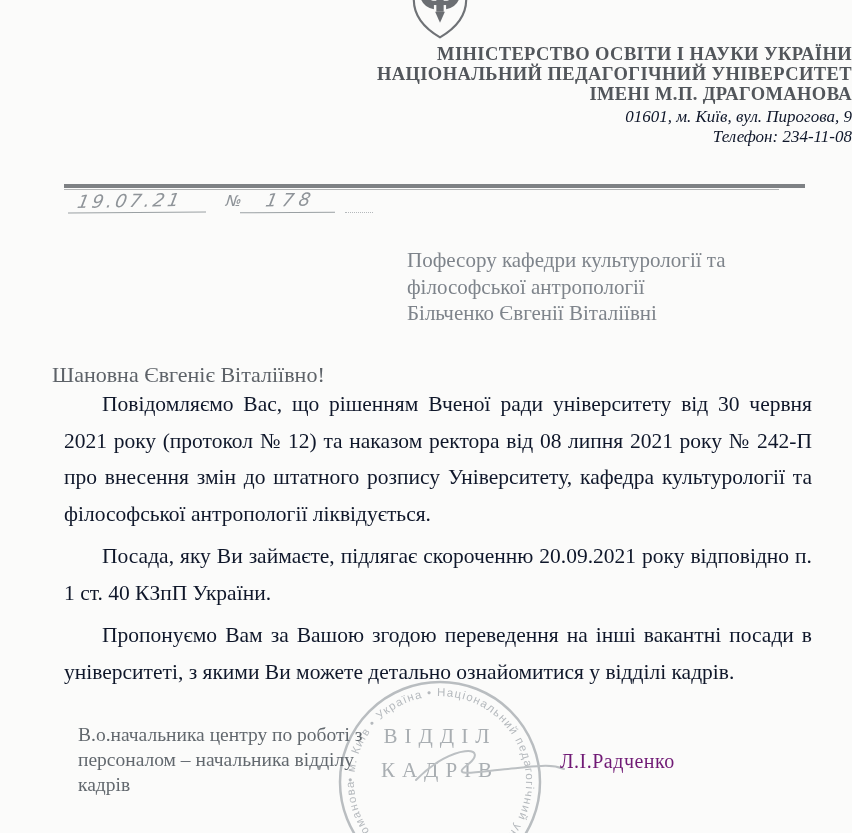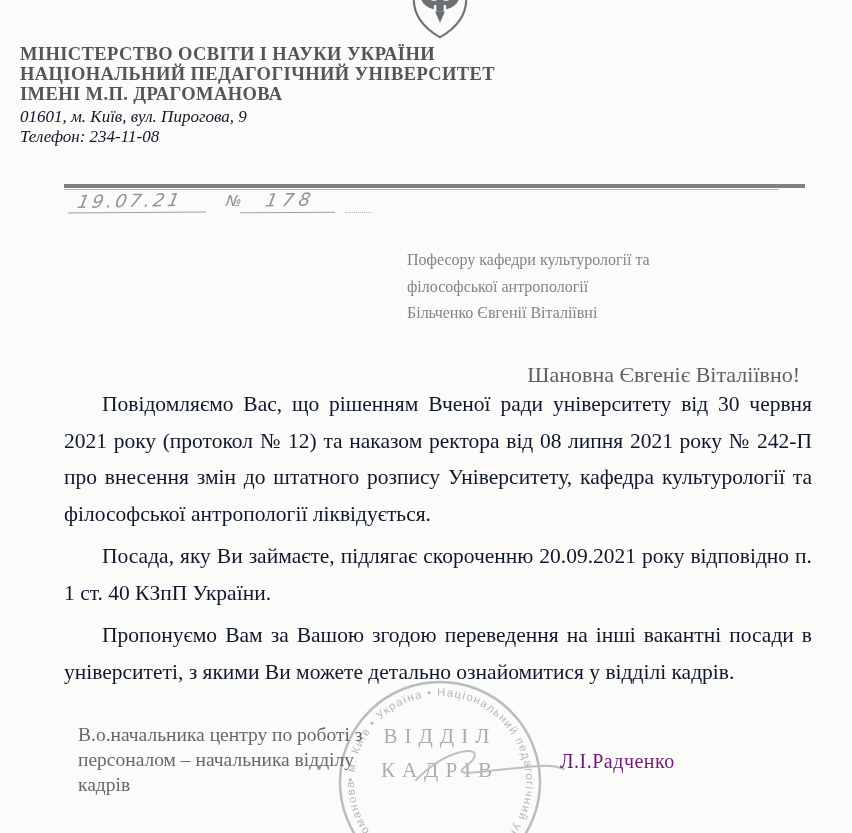--- a/index.html
+++ b/index.html
@@ -4,40 +4,40 @@
 <style>
   html,body { margin:0; padding:0; }
   .page {
     position:relative; width:852px; height:833px; overflow:hidden;
     background:#fbfbfa;
     font-family:"Liberation Serif", serif;
     color:#565b61;
   }
   
   .emblem { position:absolute; left:402px; top:-37px; width:76px; height:78px; }
-  .letterhead { position:absolute; left:20px; top:44px; width:832px; text-align:left; }
+  .letterhead { position:absolute; left:20px; top:44px; width:832px; text-align:right; }
   .lh-bold { font-weight:bold; font-size:18.5px; line-height:20px; color:#52565b; letter-spacing:.4px; }
   .lh-italic { font-style:italic; font-size:17px; line-height:20px; color:#0f172a; }
   .lh-gap { height:3px; }
   
   .rule-main { position:absolute; left:64px; top:184px; width:741px; height:4px; background:#7e8184; }
   .rule-thin { position:absolute; left:64px; top:189px; width:715px; height:1px; background:#b3b5b6; }
   .handwriting { position:absolute; top:188px; left:0; width:852px; height:30px;
     font-family:"DejaVu Sans", sans-serif; font-style:italic; color:#8f9499; font-size:18px; }
   .hw-date { position:absolute; left:78px; top:2px; transform:skewX(-12deg) rotate(-1deg); letter-spacing:3px; }
   .hw-no { position:absolute; left:226px; top:4px; font-size:15px; transform:skewX(-6deg); }
   .hw-num { position:absolute; left:266px; top:1px; transform:skewX(-12deg) rotate(-1deg); letter-spacing:5px; }
   .hw-under-1 { position:absolute; left:68px; top:24px; width:138px; border-bottom:1.5px solid #9aa0a3; transform:rotate(-.4deg); }
   .hw-under-2 { position:absolute; left:240px; top:24px; width:95px; border-bottom:1.5px solid #9aa0a3; transform:rotate(-.4deg); }
   .hw-under-3 { position:absolute; left:345px; top:24px; width:28px; border-bottom:1.5px dotted #b4b8bb; }
   
   .addressee { position:absolute; left:407px; top:247px; width:400px;
-    font-size:16px; line-height:26.5px; color:#7e848b; }
+    font-size:21px; line-height:26.5px; color:#7e848b; }
   
-  .salutation { position:absolute; left:52px; top:362px; width:748px; text-align:right;
+  .salutation { position:absolute; left:52px; top:362px; width:748px; text-align:left;
     font-size:22px; color:#5d6268; }
   .body-text { position:absolute; left:64px; top:386px; width:748px;
     font-size:21.5px; line-height:36.5px; text-align:justify; color:#0f172a; }
   .body-text p { margin:0 0 6px 0; text-indent:38px; }
   
   .sig-block { position:absolute; left:78px; top:722px; width:330px;
     font-size:19.5px; line-height:25px; color:#62686e; }
   .sig-name { position:absolute; left:560px; top:750px; font-size:20px; color:#701a75; letter-spacing:.5px; }
   .stamp { position:absolute; left:335px; top:677px; width:210px; height:210px; opacity:.85; }
   .squiggle { position:absolute; left:398px; top:738px; width:180px; height:55px; }

